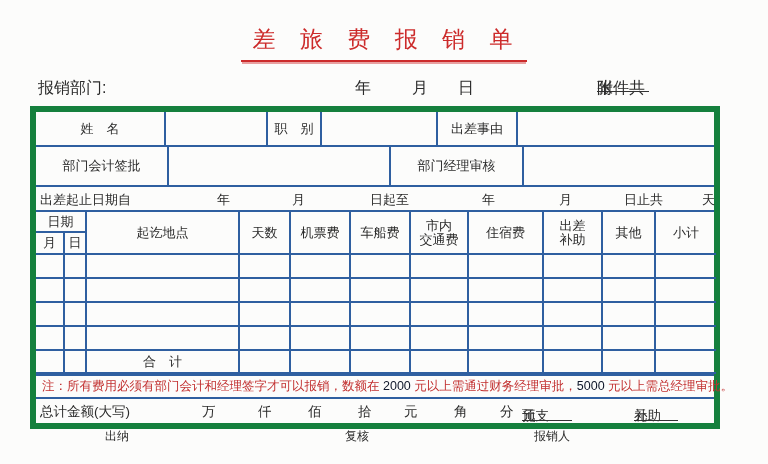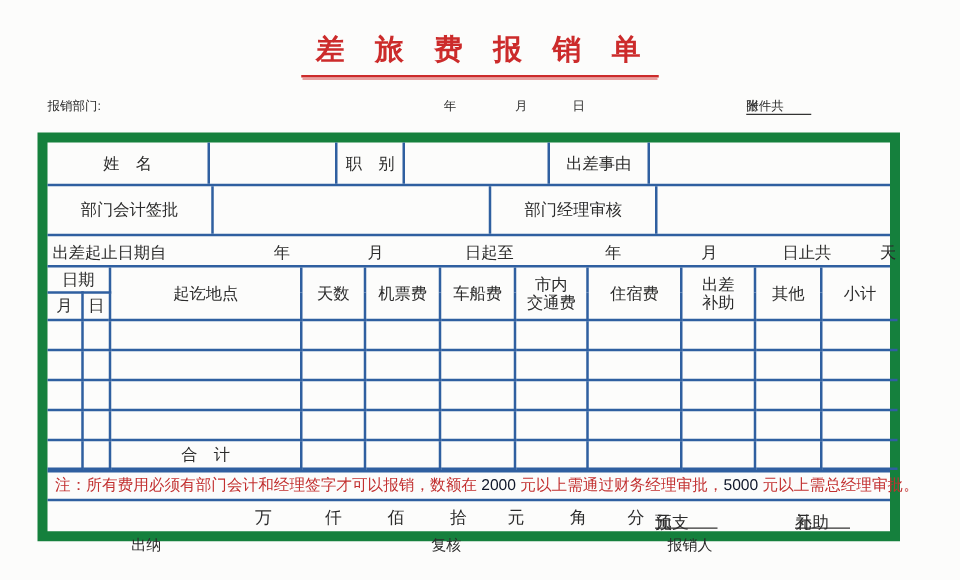--- a/index.html
+++ b/index.html
@@ -9,42 +9,42 @@
     font-family:"Liberation Sans","DejaVu Sans",sans-serif;
     color:#2b2b2b;
     overflow:hidden;
   }
   .page { position:relative; width:768px; height:464px; background:#fcfcfb; }
 
   
   .title-wrap { position:absolute; top:24px; left:0; width:768px; text-align:center; }
   .title {
     display:inline-block;
-    color:#cc2b2b; font-size:23px; font-weight:bold;
+    color:#cc2b2b; font-size:23px; font-weight:normal;
     letter-spacing:9px;
     padding:0 6px 5px 12px;
     border-bottom:2px solid #cc2b2b;
     box-shadow:0 3px 0 -1px #e8a0a0;
   }
 
   
-  .meta { position:absolute; top:78px; left:0; width:768px; height:20px; font-size:10px; }
+  .meta { position:absolute; top:78px; left:0; width:768px; height:20px; font-size:16px; }
   .meta span { position:absolute; white-space:nowrap; }
   .m-dept  { left:38px; }
   .m-year  { left:355px; }
   .m-month { left:412px; }
   .m-day   { left:458px; }
   .m-attach{ left:597px; }
   .blank { display:inline-block; border-bottom:1.5px solid #333; height:14px; vertical-align:bottom; }
   .b52 { width:52px; } .b50 { width:50px; } .b44 { width:44px; }
 
   
   .form-box {
     position:absolute; top:106px; left:30px; width:690px;
-    border:8px solid #15803d;
+    border:6px solid #15803d;
     background:#fcfcfb;
     font-size:13px;
   }
   .frow { display:flex; align-items:center; border-bottom:2px solid #2f5fa0; }
   .fcell { height:100%; display:flex; align-items:center; justify-content:center; text-align:center; }
   .vline { border-right:2px solid #2f5fa0; align-self:stretch; }
   .row-a { height:35px; }
   .row-b { height:40px; }
   .row-c { height:25px; position:relative; font-size:13px; }
   .row-c span { position:absolute; top:4px; white-space:nowrap;text-align:right; }
@@ -247,20 +247,21 @@
             <td></td>
             <td></td>
             <td></td>
       </tr>
     </tbody>
       </table>
 
     <div class="note-row"><span>注：所有费用必须有部门会计和经理签字才可以报销，数额在 </span><span class="hl">2000</span><span> 元以上需通过财务经理审批，</span><span class="hl">5000</span><span> 元以上需总经理审批。</span></div>
 
     <div class="amount-row">
+      <span class="a-label">总计金额(大写)</span>
       <span class="a-u0">万</span>
       <span class="a-u1">仟</span>
       <span class="a-u2">佰</span>
       <span class="a-u3">拾</span>
       <span class="a-u4">元</span>
       <span class="a-u5">角</span>
       <span class="a-u6">分</span>
       <span class="a-prepaid">
           <span>预支</span>
           <span class="blank b50"></span>

